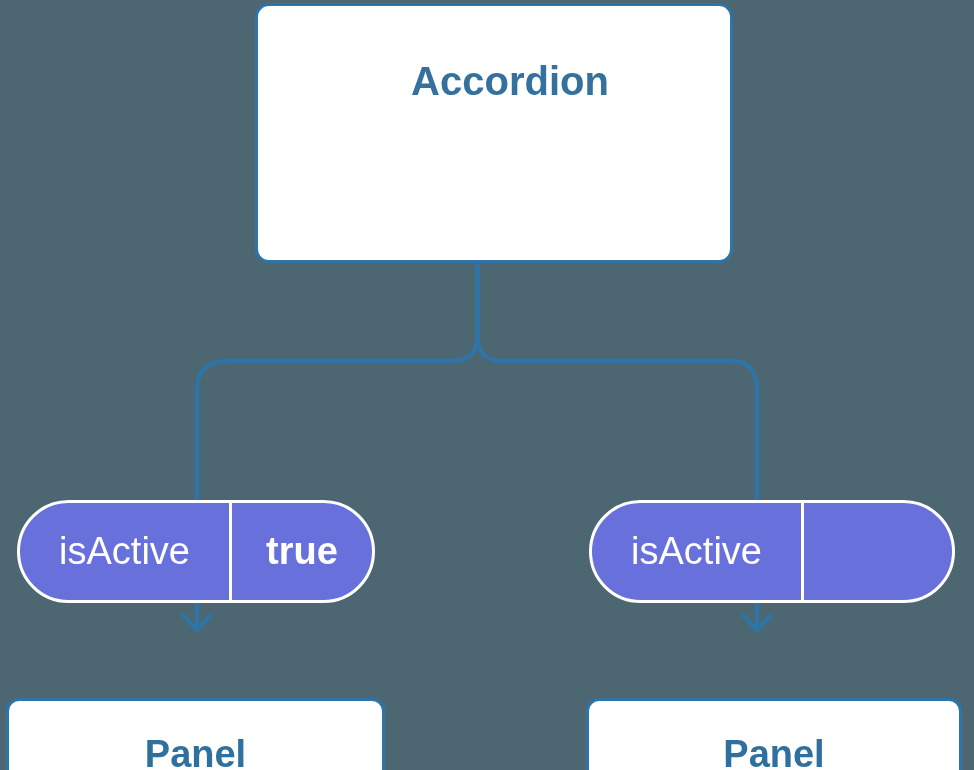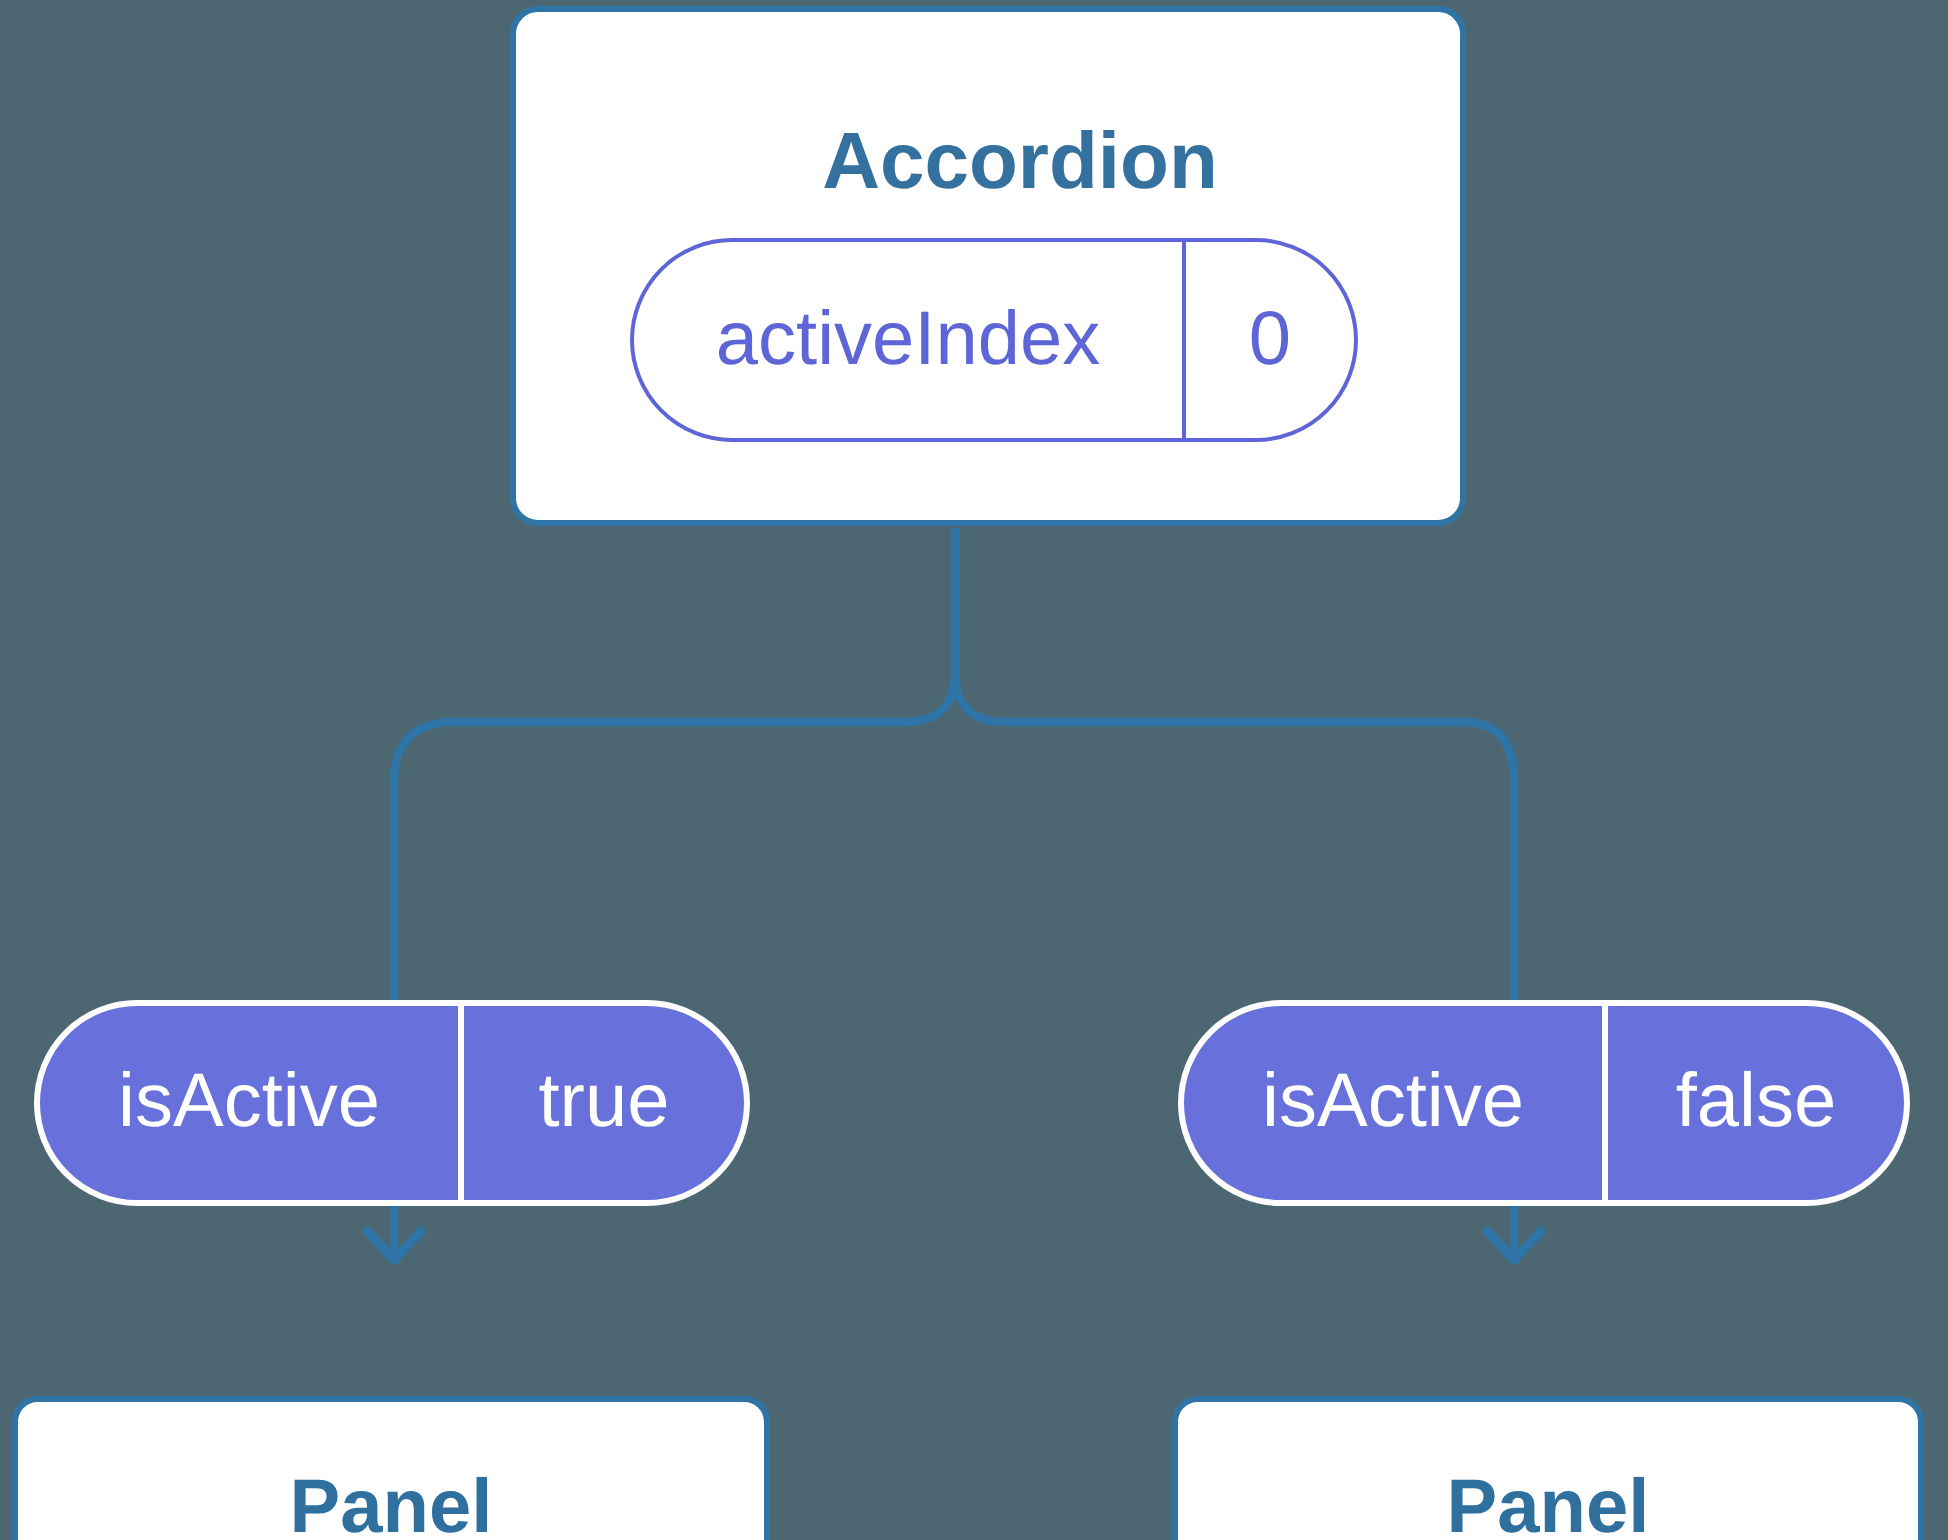--- a/index.html
+++ b/index.html
@@ -109,20 +109,21 @@
     display: flex;
     align-items: center;
     justify-content: center;
   }
 
   .prop-pill .pill-cell-value {
     flex: 1;
     display: flex;
     align-items: center;
     justify-content: center;
+    font-weight: bold;
   }
 
   .panel-box {
     position: absolute;
     top: 650px;
     height: 112px;
     box-sizing: border-box;
     background: #FFFFFF;
     border: 3px solid #2F74A7;
     border-radius: 13px;
@@ -147,34 +148,29 @@
   <svg class="connector-svg" width="974" height="770" viewBox="0 0 974 770">
     <path d="M477.5 264 V336 Q477.5 361 452.5 361 H227 Q197 361 197 391 V629" fill="none" stroke="#2F74A7" stroke-width="4.3"></path>
     <path d="M477.5 264 V336 Q477.5 361 502.5 361 H732 Q757 361 757 391 V629" fill="none" stroke="#2F74A7" stroke-width="4.3"></path>
     <path d="M183.5 615.5 L197 630 L210.5 615.5" fill="none" stroke="#2F74A7" stroke-width="4.6" stroke-linecap="round" stroke-linejoin="round"></path>
     <path d="M743.5 615.5 L757 630 L770.5 615.5" fill="none" stroke="#2F74A7" stroke-width="4.6" stroke-linecap="round" stroke-linejoin="round"></path>
   </svg>
 
   <div class="card accordion-card">
     <div class="accordion-title">Accordion</div>
 
-    <div class="state-pill">
-      <div class="pill-cell-label">activeIndex</div>
-      <div class="pill-cell-value">0</div>
-    </div>
   </div>
 
   <div class="prop-pill prop-pill-left">
     <div class="pill-cell-label">isActive</div>
     <div class="pill-cell-value">true</div>
   </div>
 
   <div class="prop-pill prop-pill-right">
     <div class="pill-cell-label">isActive</div>
-    <div class="pill-cell-value">false</div>
   </div>
 
   <div class="panel-box panel-left">
     <span>Panel</span>
   </div>
 
   <div class="panel-box panel-right">
     <span>Panel</span>
   </div>
 

